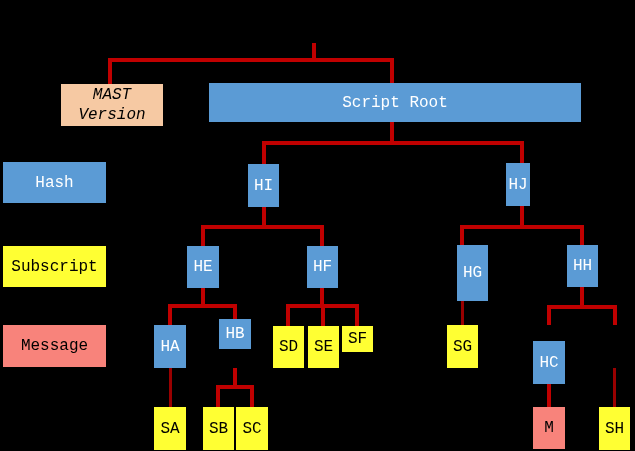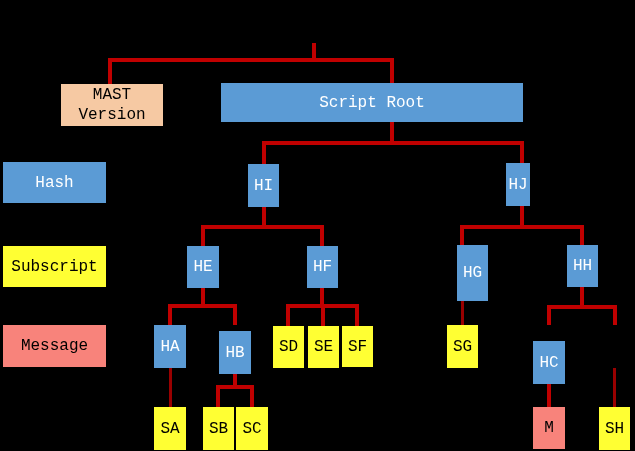--- a/index.html
+++ b/index.html
@@ -11,21 +11,21 @@
   }
   .node{
     position:absolute;z-index:2;
     display:flex;align-items:center;justify-content:center;
     text-align:center;font-size:16px;line-height:20px;
     white-space:pre-line;
   }
   .node.blue{background:var(--hash-blue,#5b9bd5);color:var(--text-on-blue,#fff);}
   .node.yellow{background:var(--subscript-yellow,#ffff33);color:var(--text-on-light,#000);}
   .node.salmon{background:var(--message-salmon,#f8837b);color:var(--text-on-light,#000);}
-  .node.peach{background:var(--version-peach,#f6c9a3);color:var(--text-on-light,#000);}
+  .node.peach{background:var(--version-peach,#f6c9a3);color:var(--text-on-light,#000);font-style:italic;}
   .edge{position:absolute;z-index:1;}
   .edge.thick{background:var(--edge-red,#c00000);}
   .edge.thin{background:var(--edge-dark,#990000);}
 </style>
 </head>
 <body>
 
 <div class="canvas" style="--bg: #000000; --hash-blue: #5b9bd5; --subscript-yellow: #ffff33; --message-salmon: #f8837b; --version-peach: #f6c9a3; --edge-red: #c00000; --edge-dark: #990000; --text-on-blue: #ffffff; --text-on-light: #000000;">
 
   <div id="edge-layer">
@@ -62,39 +62,39 @@
       <div class="edge thick" style="left: 216px; top: 385px; width: 38px; height: 4px;"></div>
       <div class="edge thick" style="left: 216px; top: 385px; width: 4px; height: 22px;"></div>
       <div class="edge thick" style="left: 250px; top: 385px; width: 4px; height: 22px;"></div>
       <div class="edge thick" style="left: 547px; top: 368px; width: 4px; height: 39px;"></div>
       <div class="edge thin" style="left: 461px; top: 287px; width: 3px; height: 38px;"></div>
       <div class="edge thin" style="left: 169px; top: 368px; width: 3px; height: 39px;"></div>
       <div class="edge thin" style="left: 613px; top: 368px; width: 3px; height: 39px;"></div>
     </div>
 
   <div class="node peach" style="left:61px;top:84px;width:102px;height:42px">MAST Version</div>
-  <div class="node blue" style="left:221px;top:83px;width:302px;height:39px">Script Root</div>
+  <div class="node blue" style="left:209px;top:83px;width:372px;height:39px">Script Root</div>
 
   <div class="node blue" style="left:3px;top:162px;width:103px;height:41px">Hash</div>
   <div class="node yellow" style="left:3px;top:246px;width:103px;height:41px">Subscript</div>
   <div class="node salmon" style="left:3px;top:325px;width:103px;height:42px">Message</div>
 
   <div class="node blue" style="left:248px;top:164px;width:31px;height:43px">HI</div>
   <div class="node blue" style="left:506px;top:163px;width:24px;height:43px">HJ</div>
 
   <div class="node blue" style="left:187px;top:246px;width:32px;height:42px">HE</div>
   <div class="node blue" style="left:307px;top:246px;width:31px;height:42px">HF</div>
   <div class="node blue" style="left:457px;top:245px;width:31px;height:56px">HG</div>
   <div class="node blue" style="left:567px;top:245px;width:31px;height:42px">HH</div>
 
   <div class="node blue" style="left:154px;top:325px;width:32px;height:43px">HA</div>
-  <div class="node blue" style="left:219px;top:331px;width:32px;height:43px">HB</div>
+  <div class="node blue" style="left:219px;top:319px;width:32px;height:30px">HB</div>
   <div class="node yellow" style="left:273px;top:326px;width:31px;height:42px">SD</div>
   <div class="node yellow" style="left:308px;top:326px;width:31px;height:42px">SE</div>
-  <div class="node yellow" style="left:342px;top:326px;width:31px;height:41px">SF</div>
+  <div class="node yellow" style="left:342px;top:326px;width:31px;height:26px">SF</div>
   <div class="node yellow" style="left:447px;top:325px;width:31px;height:43px">SG</div>
   <div class="node blue" style="left:533px;top:341px;width:32px;height:43px">HC</div>
 
   <div class="node yellow" style="left:154px;top:407px;width:32px;height:43px">SA</div>
   <div class="node yellow" style="left:203px;top:407px;width:31px;height:43px">SB</div>
   <div class="node yellow" style="left:236px;top:407px;width:32px;height:43px">SC</div>
   <div class="node salmon" style="left:533px;top:407px;width:32px;height:42px">M</div>
   <div class="node yellow" style="left:599px;top:407px;width:31px;height:43px">SH</div>
 
 </div>

